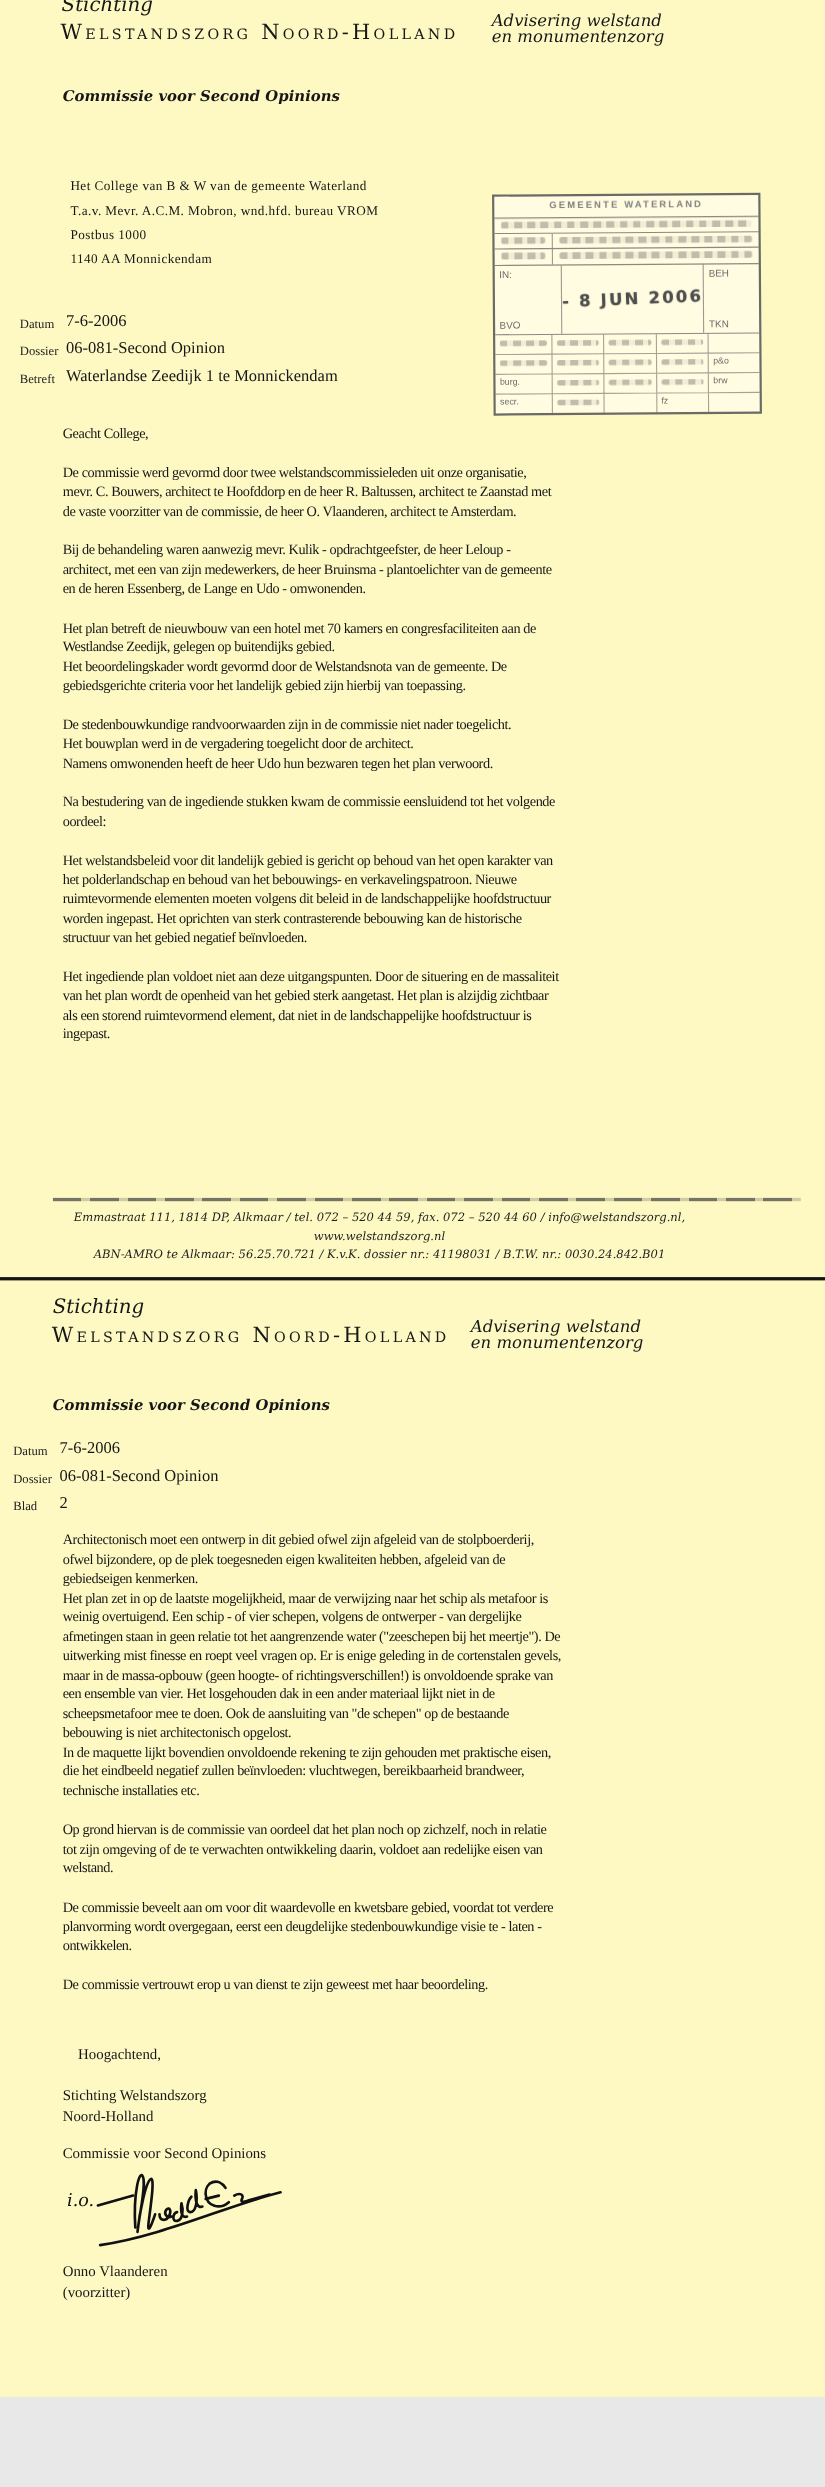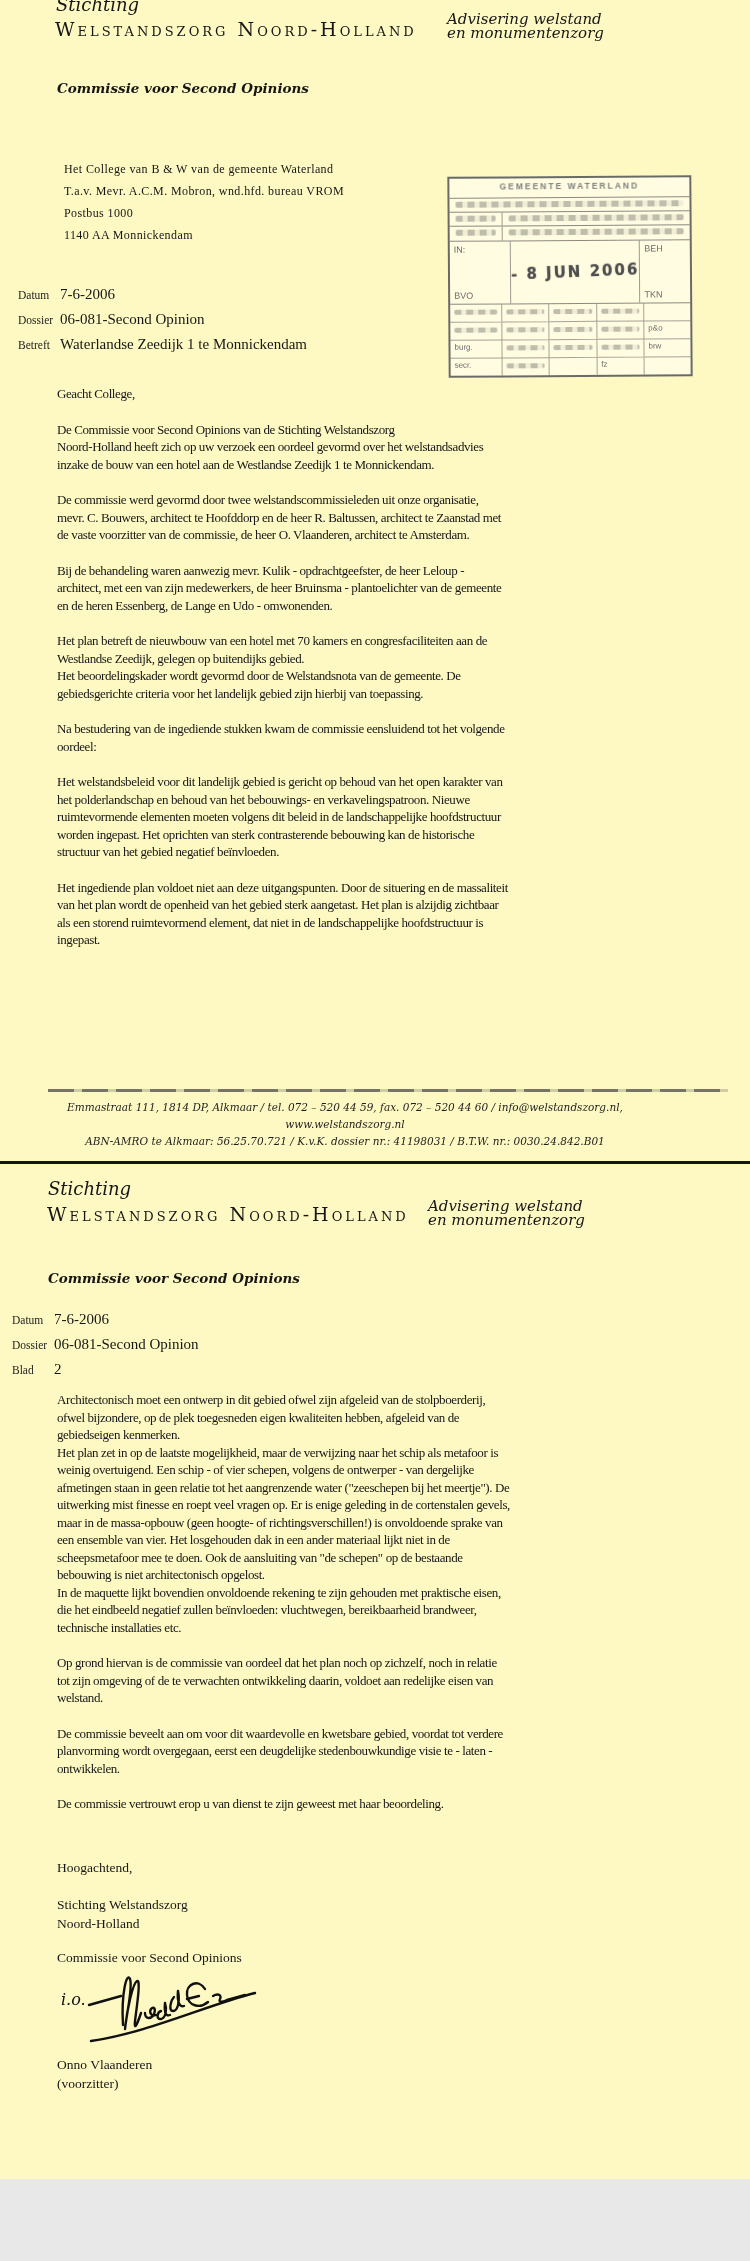--- a/index.html
+++ b/index.html
@@ -10,21 +10,21 @@
   
   .org-prefix{font-family:"DejaVu Serif",serif;font-style:italic;font-size:18px;}
   .org-caps{font-family:"DejaVu Serif",serif;font-variant:small-caps;font-size:19px;
             letter-spacing:3px;font-weight:500;white-space:nowrap;}
   .tagline{font-family:"DejaVu Serif",serif;font-style:italic;font-size:15px;line-height:14px;}
   .committee{font-family:"DejaVu Serif",serif;font-style:italic;font-weight:600;font-size:13.5px;}
 
   
   .recipient{font-size:12px;line-height:22px;letter-spacing:.4px;white-space:pre-line;}
   .meta{font-size:15px;line-height:22px;}
-  .meta .row{display:flex;align-items:center;}
+  .meta .row{display:flex;}
   .meta .lbl{width:42px;font-size:11.5px;padding-top:3px;color:#222;flex:0 0 42px;}
   .meta .val{white-space:nowrap;}
 
   
   .bodytext{font-size:13px;line-height:17.5px;letter-spacing:-0.4px;width:575px;}
   .bodytext p{margin:0 0 18px 0;white-space:pre-line;}
   .salutation{margin-bottom:18px;}
 
   
   .stamp{left:448px;top:176px;width:240px;border:2px solid rgba(70,70,70,.8);
@@ -181,33 +181,33 @@
       <span class="val">06-081-Second Opinion</span>
     </div>
     <div class="row">
       <span class="lbl">Betreft</span>
       <span class="val">Waterlandse Zeedijk 1 te Monnickendam</span>
     </div>
   </div>
 
   <div class="abs bodytext" style="left:57px;top:385px;">
     <p class="salutation">Geacht College,</p>
-    <p>De Commissie voor Second Opinions van de Stichting Welstandszorg
-Noord-Holland heeft zich op uw verzoek een oordeel gevormd over het welstandsadvies
-inzake de bouw van een hotel aan de Westlandse Zeedijk 1 te Monnickendam.</p>
     <p>De commissie werd gevormd door twee welstandscommissieleden uit onze organisatie,
 mevr. C. Bouwers, architect te Hoofddorp en de heer R. Baltussen, architect te Zaanstad met
 de vaste voorzitter van de commissie, de heer O. Vlaanderen, architect te Amsterdam.</p>
     <p>Bij de behandeling waren aanwezig mevr. Kulik - opdrachtgeefster, de heer Leloup -
 architect, met een van zijn medewerkers, de heer Bruinsma - plantoelichter van de gemeente
 en de heren Essenberg, de Lange en Udo - omwonenden.</p>
     <p>Het plan betreft de nieuwbouw van een hotel met 70 kamers en congresfaciliteiten aan de
 Westlandse Zeedijk, gelegen op buitendijks gebied.
 Het beoordelingskader wordt gevormd door de Welstandsnota van de gemeente. De
 gebiedsgerichte criteria voor het landelijk gebied zijn hierbij van toepassing.</p>
+    <p>De stedenbouwkundige randvoorwaarden zijn in de commissie niet nader toegelicht.
+Het bouwplan werd in de vergadering toegelicht door de architect.
+Namens omwonenden heeft de heer Udo hun bezwaren tegen het plan verwoord.</p>
     <p>Na bestudering van de ingediende stukken kwam de commissie eensluidend tot het volgende
 oordeel:</p>
     <p>Het welstandsbeleid voor dit landelijk gebied is gericht op behoud van het open karakter van
 het polderlandschap en behoud van het bebouwings- en verkavelingspatroon. Nieuwe
 ruimtevormende elementen moeten volgens dit beleid in de landschappelijke hoofdstructuur
 worden ingepast. Het oprichten van sterk contrasterende bebouwing kan de historische
 structuur van het gebied negatief beïnvloeden.</p>
     <p>Het ingediende plan voldoet niet aan deze uitgangspunten. Door de situering en de massaliteit
 van het plan wordt de openheid van het gebied sterk aangetast. Het plan is alzijdig zichtbaar
 als een storend ruimtevormend element, dat niet in de landschappelijke hoofdstructuur is
@@ -262,21 +262,21 @@
 technische installaties etc.</p>
     <p>Op grond hiervan is de commissie van oordeel dat het plan noch op zichzelf, noch in relatie
 tot zijn omgeving of de te verwachten ontwikkeling daarin, voldoet aan redelijke eisen van
 welstand.</p>
     <p>De commissie beveelt aan om voor dit waardevolle en kwetsbare gebied, voordat tot verdere
 planvorming wordt overgegaan, eerst een deugdelijke stedenbouwkundige visie te - laten -
 ontwikkelen.</p>
     <p>De commissie vertrouwt erop u van dienst te zijn geweest met haar beoordeling.</p>
   </div>
 
-  <div class="abs closing" style="left:57px;top:1858px;">Hoogachtend,</div>
+  <div class="abs closing" style="left:71px;top:1858px;">Hoogachtend,</div>
   <div class="abs closing" style="left:57px;top:1895px;white-space:pre-line;">Stichting Welstandszorg
 Noord-Holland</div>
   <div class="abs closing" style="left:57px;top:1948px;">Commissie voor Second Opinions</div>
 
   <div class="abs" style="left:55px;top:1963px;width:230px;height:92px;">
     <svg width="230" height="92" viewBox="0 0 230 92">
       <text x="6" y="42" font-family="DejaVu Serif, serif" font-style="italic" font-size="16" fill="#111">i.o.</text>
       <g fill="none" stroke="#111" stroke-width="2.4" stroke-linecap="round" stroke-linejoin="round">
         <path d="M34,42 L66,33"></path>
         <path d="M68,62 C66,30 72,8 75,16 C78,24 72,48 70,66 C72,46 78,20 82,18 C86,16 82,42 80,58 C79,68 82,62 86,50"></path>

